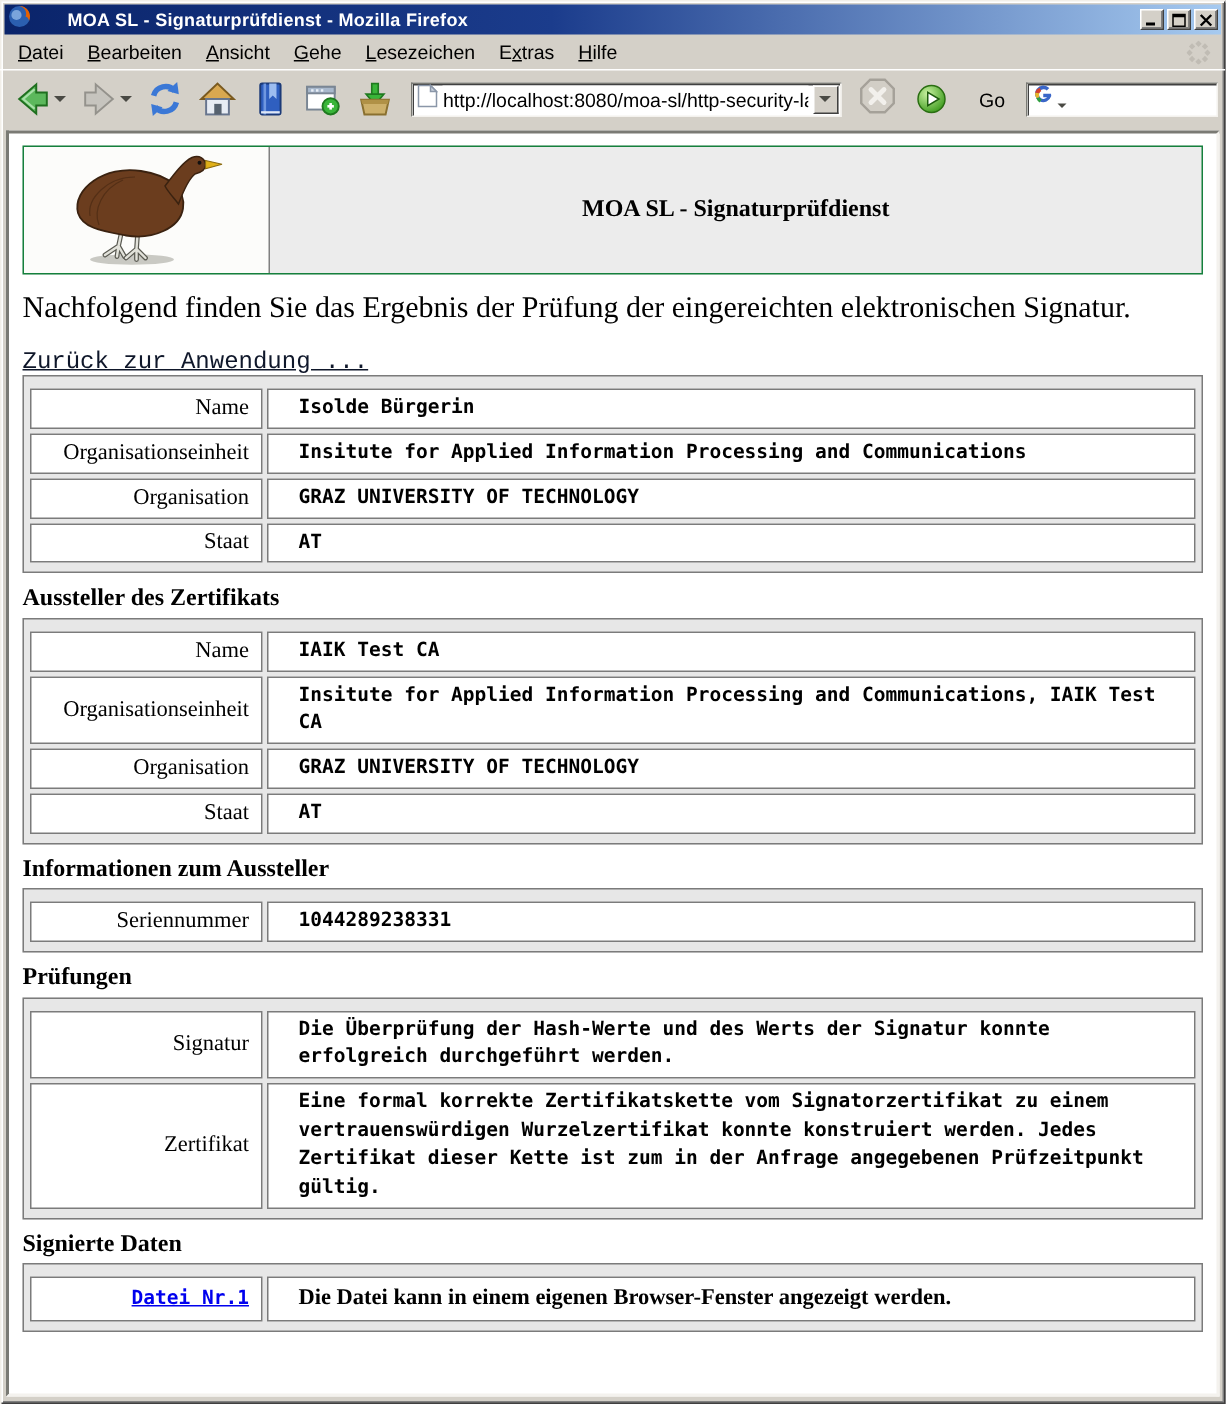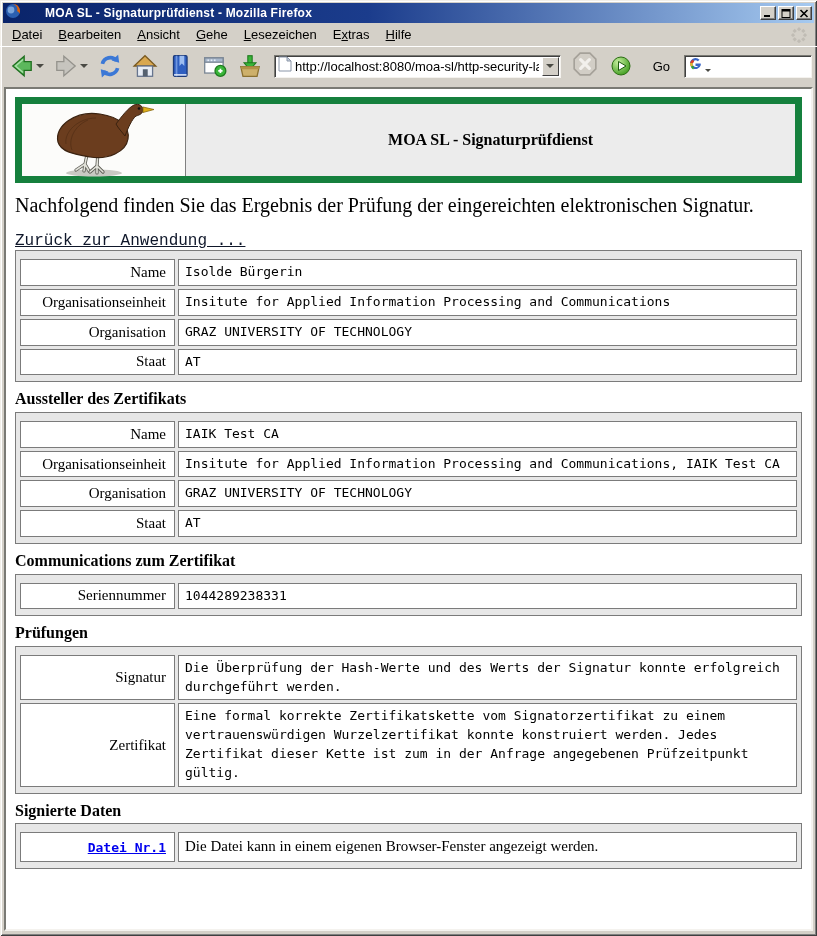--- a/index.html
+++ b/index.html
@@ -66,40 +66,40 @@
   .search-input { flex:1; border:none; outline:none; min-width:0; font-size:13px; background:#fff; }
 
   
   .viewport {
     margin:2px 4px 0 4px; height:844px; background:#fff;
     border:2px solid; border-color:#7a7a74 #f4f2ee #f4f2ee #7a7a74;
     overflow:hidden; padding:8px 9px;
     font-family:"Liberation Serif", serif; color:#000;
   }
 
-  .banner { display:flex; height:86px; border:7px solid #15803d; background:#ececec; }
+  .banner { display:flex; height:86px; border:1px solid #15803d; background:#ececec; }
   .banner-logo { width:164px; background:#fcfcfa; border-right:1px solid #808080;
     display:flex; align-items:center; justify-content:center; }
   .banner-title { flex:1; display:flex; align-items:center; justify-content:center;
     font-weight:bold; font-size:16px; }
 
   .intro { margin-top:11px; font-size:20px; }
   .app-link { display:inline-block; color:#0f172a; text-decoration:underline;
     font-size:16px; cursor:pointer;font-family:Liberation Mono, monospace; }
   .back-top { margin-top:15px; }
 
   .section-heading { margin:8px 0 3px 0; font-weight:bold; font-size:16px; line-height:1.15; }
 
   .data-table { border:1px solid #7b7b7b; background:#e7e7e7; padding:8px 4px 3px 4px; }
   .row { display:flex; gap:3px; margin-bottom:3px; }
   .cell { border:1px solid #7b7b7b; background:#ffffff; }
   .label-cell { width:155px; display:flex; align-items:center; justify-content:flex-end;
     text-align:right; padding:3px 8px 3px 4px; font-size:15px; }
-  .value-cell { flex:1; display:flex; align-items:center; padding:3px 6px;
-    font-family:"DejaVu Sans Mono", monospace; font-size:13px; line-height:1.45; }
+  .value-cell { flex:1; display:flex; align-items:center; padding:3px 20px;
+    font-family:"DejaVu Sans Mono", monospace; font-size:13px; line-height:1.45;font-weight:bold; }
   .value-serif { font-family:"Liberation Serif", serif; font-size:15px; }
   .file-link { font-family:"DejaVu Sans Mono", monospace; font-size:13px; font-weight:bold;
     color:#0000ee; text-decoration:underline; cursor:pointer; }
 </style>
 </head>
 <body>
 
 <div class="window">
 
   <div class="titlebar">
@@ -320,21 +320,21 @@
         <div class="cell label-cell">Organisation</div>
         <div class="cell value-cell">GRAZ UNIVERSITY OF TECHNOLOGY</div>
       </div>
       <div class="row">
         <div class="cell label-cell">Staat</div>
         <div class="cell value-cell">AT</div>
       </div>
     </div>
 
     
-    <div class="section-heading">Communications zum Zertifikat</div>
+    <div class="section-heading">Informationen zum Aussteller</div>
     <div class="data-table">
       <div class="row">
         <div class="cell label-cell">Seriennummer</div>
         <div class="cell value-cell">1044289238331</div>
       </div>
     </div>
 
     
     <div class="section-heading">Prüfungen</div>
     <div class="data-table">

